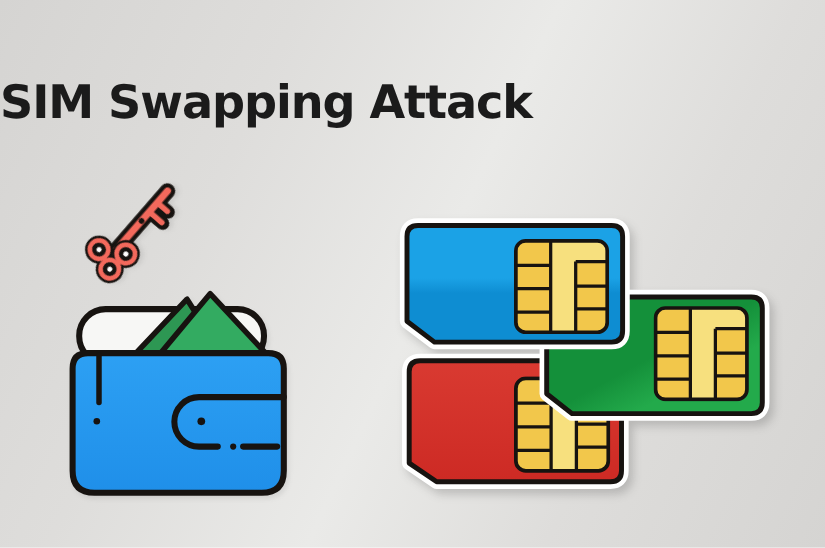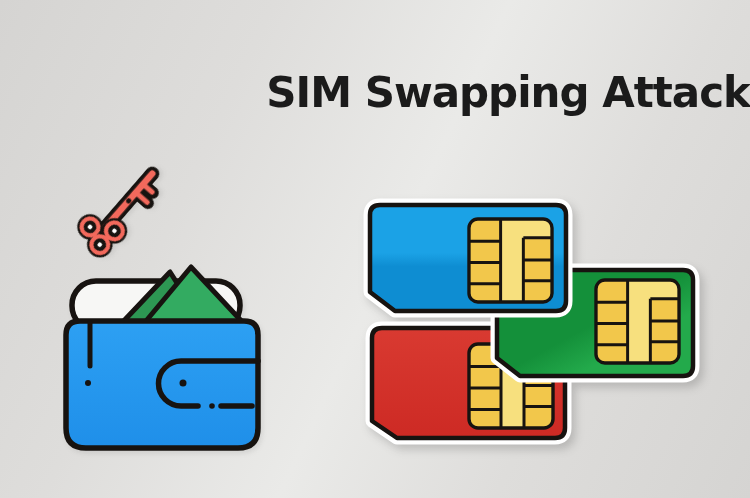--- a/index.html
+++ b/index.html
@@ -11,21 +11,21 @@
       var(--c-bg_edge) 0%,
       var(--c-bg_base) 28%,
       var(--c-bg_sheen) 52%,
       var(--c-bg_base) 74%,
       var(--c-bg_edge) 100%);
     font-family:"DejaVu Sans","Liberation Sans",sans-serif;
   }
   .title{
     position:absolute;
     top:72px;left:0;width:100%;
-    text-align:right;
+    text-align:left;
     font-size:42px;
     font-weight:bold;
     letter-spacing:-1px;
     color:var(--c-title);
     line-height:1;
   }
   .art{
     position:absolute;
     top:0;left:0;
   }

